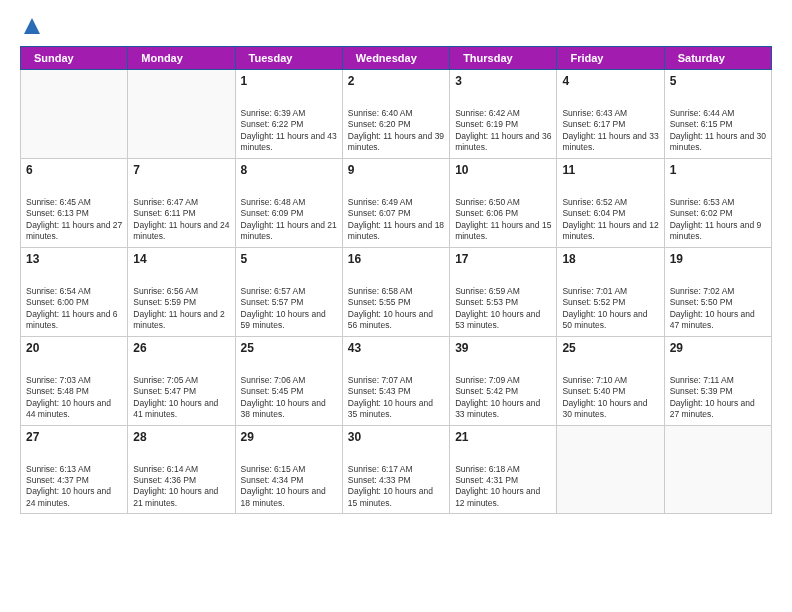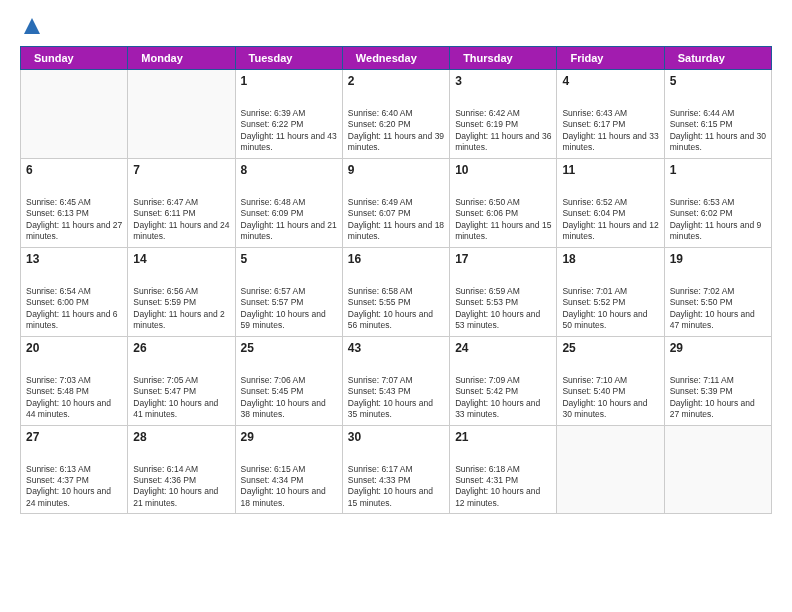--- a/index.html
+++ b/index.html
@@ -225,21 +225,21 @@
           </td>
           <td>
             <span class="day-num">25</span>
             <div class="day-info">Sunrise: 7:06 AM<br>Sunset: 5:45 PM<br>Daylight: 10 hours and 38 minutes.</div>
           </td>
           <td>
             <span class="day-num">43</span>
             <div class="day-info">Sunrise: 7:07 AM<br>Sunset: 5:43 PM<br>Daylight: 10 hours and 35 minutes.</div>
           </td>
           <td>
-            <span class="day-num">24</span>
+            <span class="day-num">39</span>
             <div class="day-info">Sunrise: 7:09 AM<br>Sunset: 5:42 PM<br>Daylight: 10 hours and 33 minutes.</div>
           </td>
           <td>
             <span class="day-num">25</span>
             <div class="day-info">Sunrise: 7:10 AM<br>Sunset: 5:40 PM<br>Daylight: 10 hours and 30 minutes.</div>
           </td>
           <td>
             <span class="day-num">29</span>
             <div class="day-info">Sunrise: 7:11 AM<br>Sunset: 5:39 PM<br>Daylight: 10 hours and 27 minutes.</div>
           </td>

